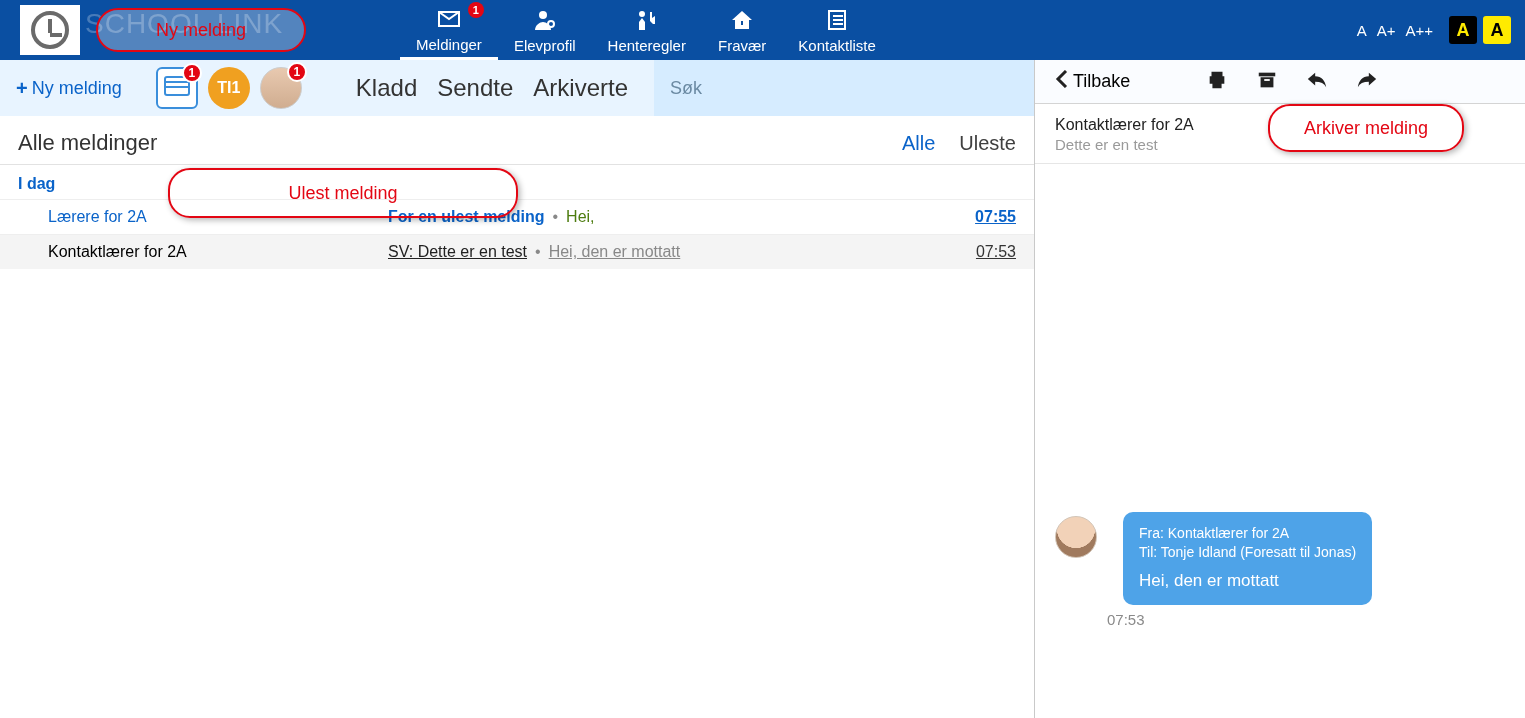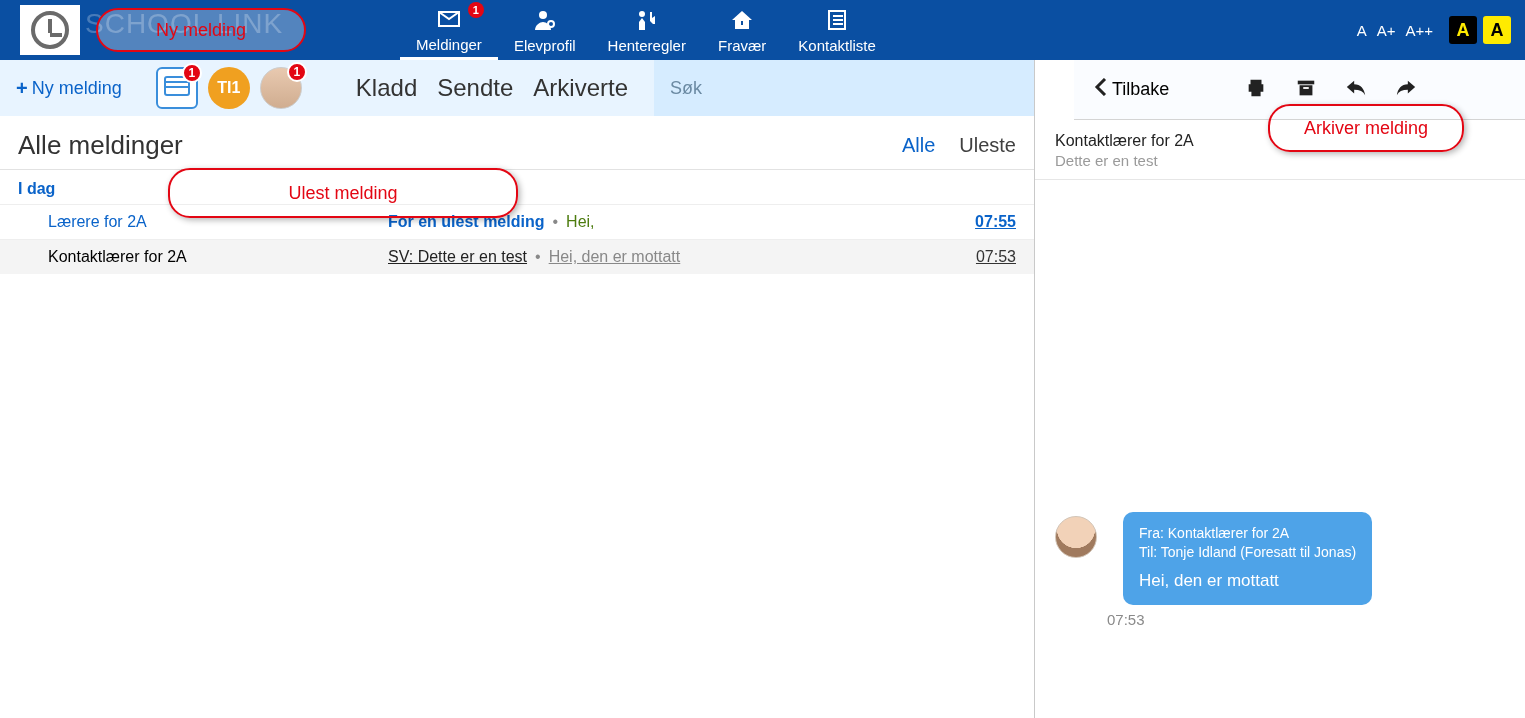--- a/index.html
+++ b/index.html
@@ -112,21 +112,21 @@
   }
   .lt2-search input{
     width:100%; border:none; background:transparent; font-size:18px; color:#000000; outline:none;
   }
   .lt2-search input::placeholder{ color:#6b8aa3; }
 
   
   .list-header{
     display:flex; align-items:center; padding:14px 18px 8px 18px; border-bottom:1px solid #e2e2e2;
   }
-  .list-title{ font-size:26px; color:#333; }
+  .list-title{ font-size:22px; color:#333; }
   .list-filter{ margin-left:auto; display:flex; gap:24px; font-size:20px;}
   .filter-link{ color:#0a63c9; cursor:pointer; }
   .filter-link.dark{ color:#404040;text-align:right; }
 
   .section-label{ color:#0a63c9; font-weight:bold; font-size:16px; padding:10px 18px 6px;}
 
   .msg-row{
     display:grid; grid-template-columns: 340px 1fr 90px;
     padding:8px 18px 8px 48px; align-items:center; border-top:1px solid #eee;
     font-size:16px;
@@ -138,22 +138,22 @@
   .subj-line{ display:flex; gap:8px; align-items:center; color:#555;}
   .subj{ color:#222;}
   .selected .subj{ text-decoration:underline; }
   .dot{ color:#888; }
   .preview{ color:#888; text-decoration:underline; }
   .msg-row.unread .preview{ text-decoration:none; color:#4d7c0f; }
   .time{ text-align:right; color:#333;text-decoration:underline; }
 
   
   .detail-toolbar{
-    height:60px; display:flex; align-items:center; gap:28px; padding:17px 20px;
-    border-bottom:1px solid #d4d4d4; background:#fafcff;margin-left:39px;
+    height:44px; display:flex; align-items:center; gap:28px; padding:17px 20px;
+    border-bottom:1px solid #d4d4d4; background:#fafcff;
   }
   .back-btn{ display:flex; align-items:center; gap:4px; font-size:18px; cursor:pointer;}
   .icon-btn{ cursor:pointer; display:flex; align-items:center; justify-content:center;}
   .icon-btn svg{ width:22px;height:22px; fill:#222; }
 
   .detail-head{
     padding:12px 20px 10px; border-bottom:1px solid #e6e6e6;
   }
   .detail-sender{ font-size:16px; color:#222; }
   .detail-preview{ color:#9a9a9a; font-size:15px; margin-top:2px;}

